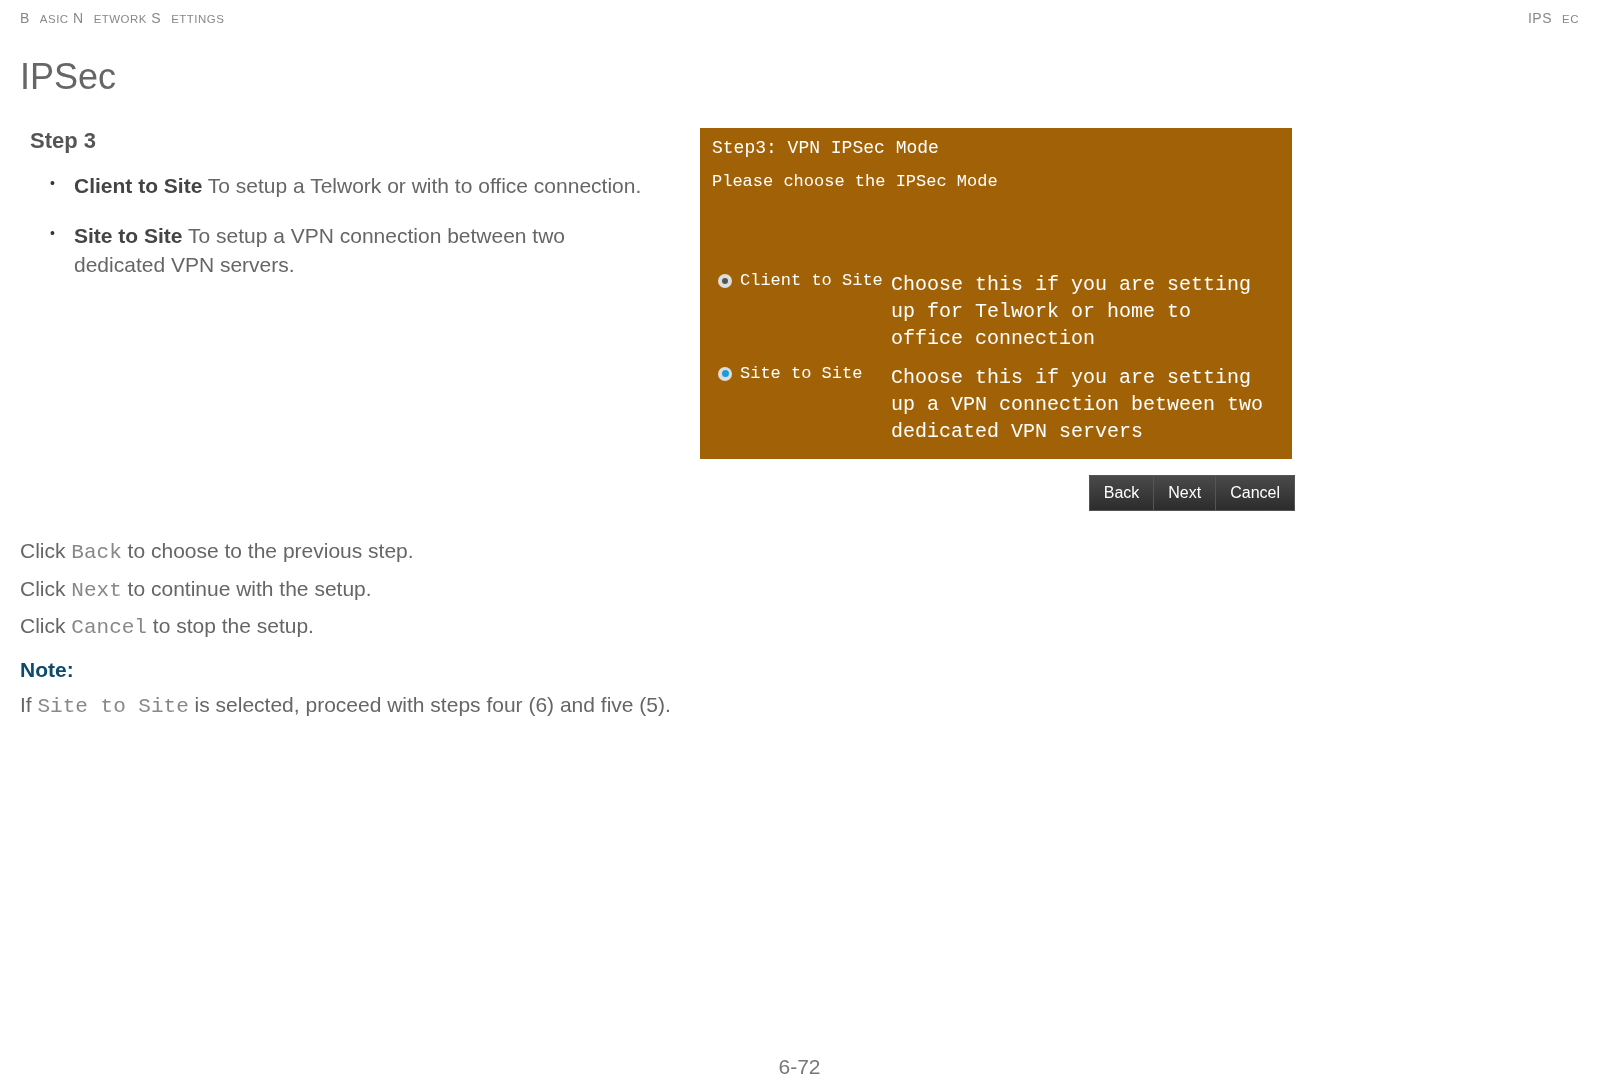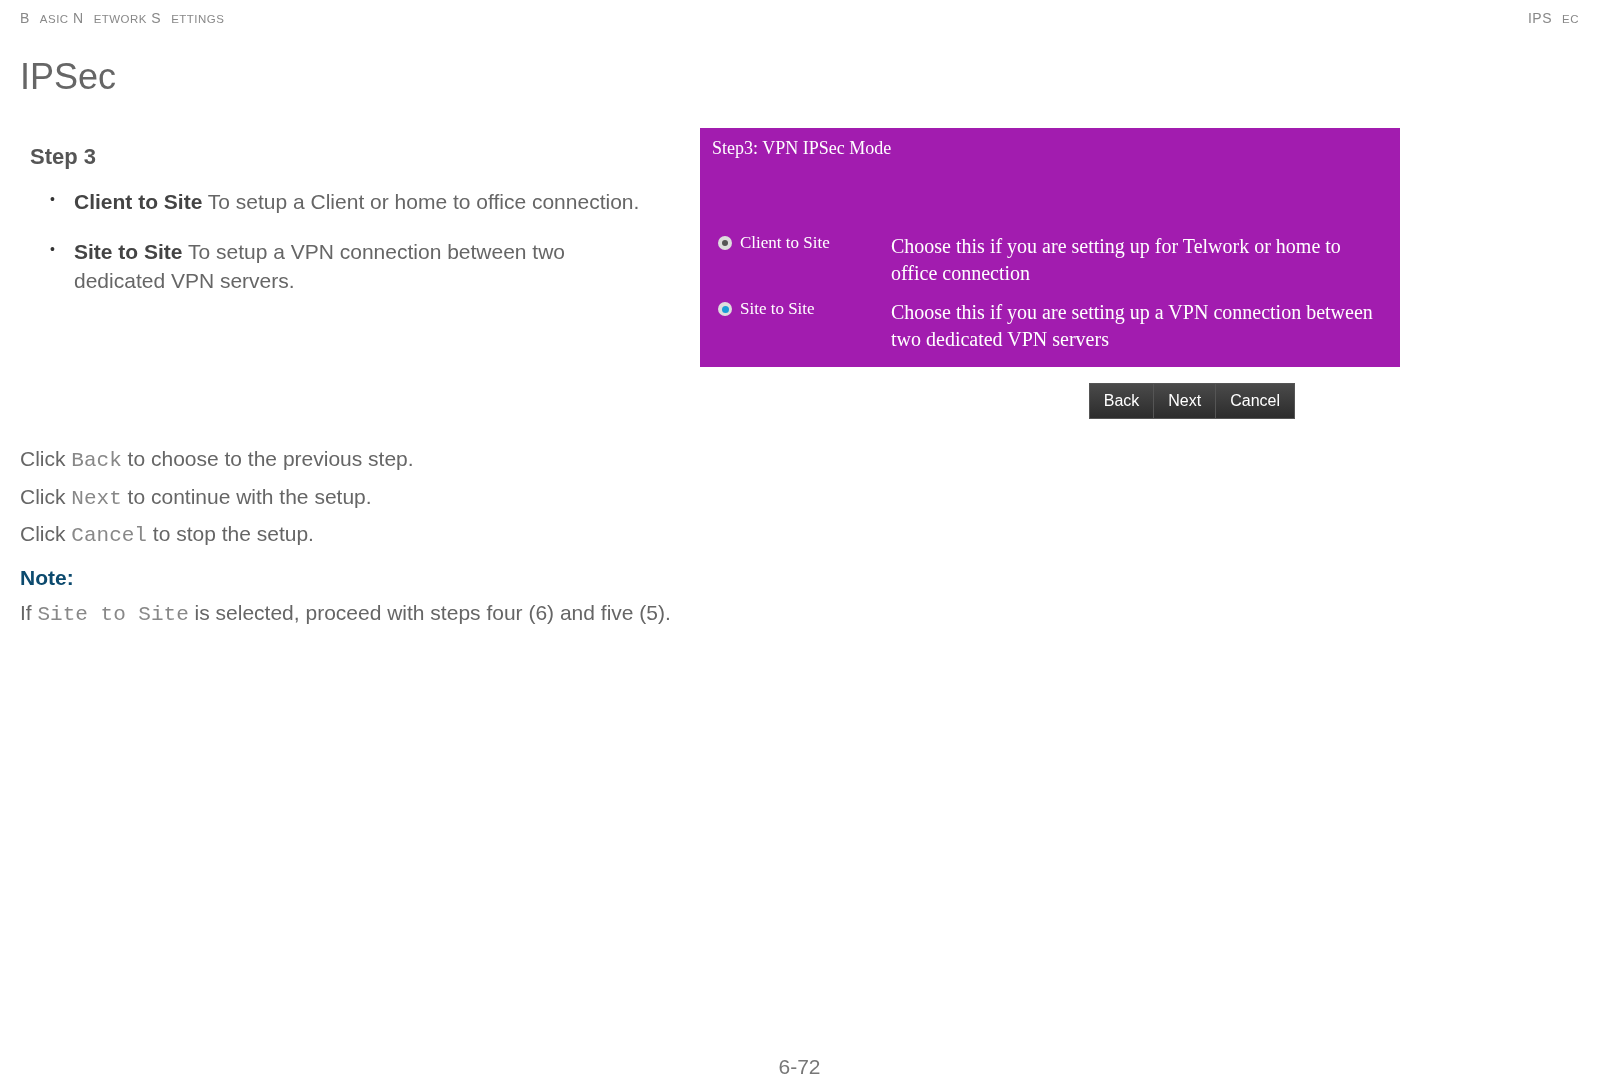--- a/index.html
+++ b/index.html
@@ -42,21 +42,20 @@
     }
     .right-col {
       width: 595px;
     }
     .step-heading {
       font-size: 22px;
       font-weight: bold;
       color: #555;
       margin-bottom: 18px;
       margin-left: 10px;
-      margin-top: 16px;
     }
     .bullet-list {
       list-style: none;
       padding-left: 30px;
     }
     .bullet-list li {
       margin-bottom: 22px;
       font-size: 21px;
       color: #666;
       line-height: 1.35;
@@ -69,24 +68,24 @@
       left: 0;
       top: 2px;
       font-size: 14px;
       color: #333;
     }
     .bullet-bold {
       font-weight: bold;
       color: #444;
     }
     .screenshot-panel {
-      background: #a21caf;
-      color: #fff;
-      font-family: Liberation Serif, serif;
-      width: 700px;
+      background: #a16207;
+      color: #fff;
+      font-family: Liberation Mono, monospace;
+      width: 592px;
     }
     .panel-title {
       padding: 10px 12px 8px 12px;
       font-size: 18px;
       color: #fff;
     }
     .panel-subtitle {
       padding: 6px 12px 14px 12px;
       font-size: 17px;
       color: #fff;
@@ -200,31 +199,32 @@
   </div>
 </div>
 
 <h1 class="section-title">IPSec</h1>
 
 <div class="content-row">
   <div class="left-col">
     <div class="step-heading">Step 3</div>
     <ul class="bullet-list">
       <li>
-        <span class="bullet-bold">Client to Site</span><span>  To setup a Client or home to office connection.</span>
+        <span class="bullet-bold">Client to Site</span><span>  To setup a Telwork or with to office connection.</span>
       </li>
       <li>
         <span class="bullet-bold">Site to Site</span><span>  To setup a VPN connection between two dedicated VPN servers.</span>
       </li>
     </ul>
   </div>
 
   <div class="right-col">
     <div class="screenshot-panel">
       <div class="panel-title">Step3: VPN IPSec Mode</div>
+      <div class="panel-subtitle">Please choose the IPSec Mode</div>
       <div class="panel-spacer"></div>
 
       <div class="radio-row">
         <div class="radio-label-col">
           <span class="radio-circle radio-unselected">
               <span class="radio-inner"></span>
             </span>
           <span>Client to Site</span>
         </div>
         <div class="radio-desc">Choose this if you are setting up for Telwork or home to office connection</div>

